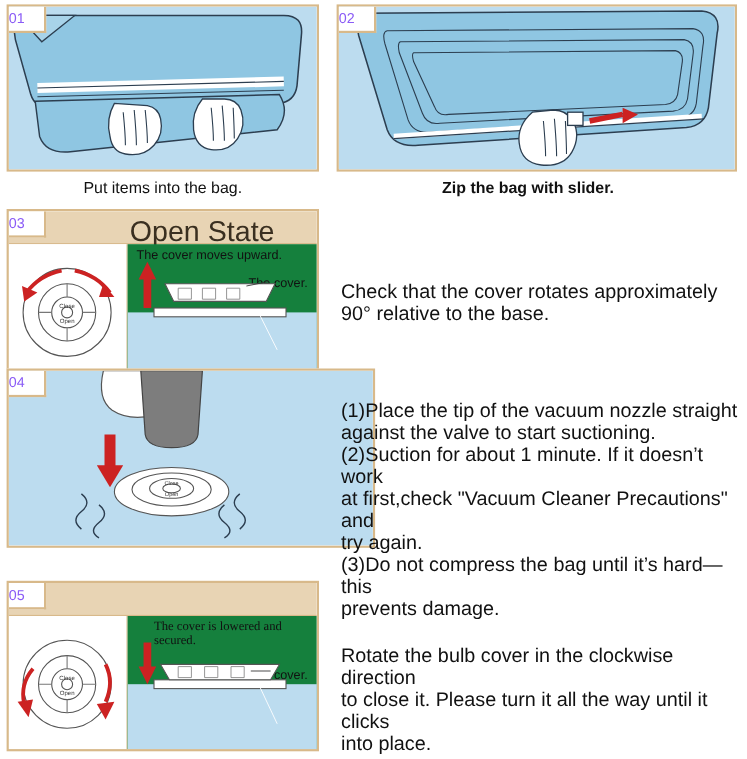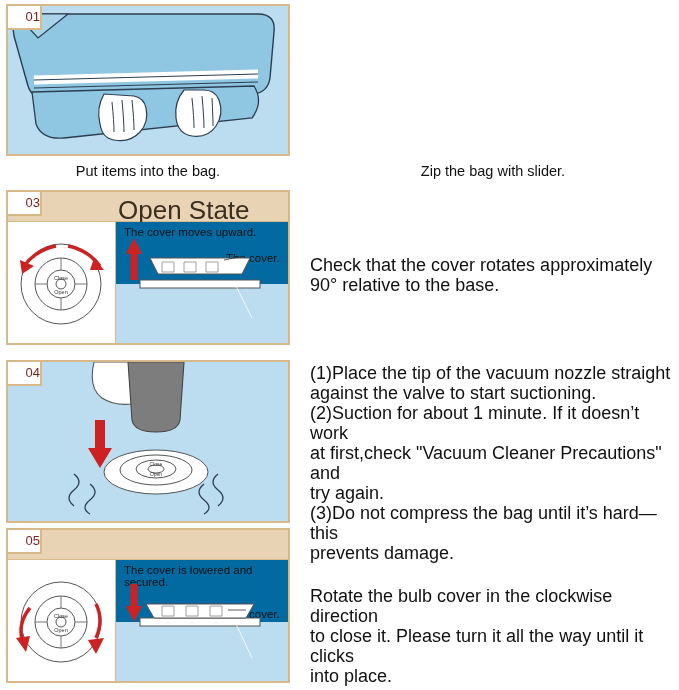--- a/index.html
+++ b/index.html
@@ -25,22 +25,22 @@
   }
   .stepnum {
     position: absolute;
     left: 0; top: 0;
     width: 34px; height: 24px;
     border-right: 2px solid #d8b98a;
     border-bottom: 2px solid #d8b98a;
     background: #ffffff;
     font-size: 13px;
     line-height: 22px;
-    text-align: right;
-    color: #7f1d1d;
+    text-align: left;
+    color: #8b5cf6;
     z-index: 6;
   }
   .caption {
     position: absolute;
     font-size: 14.5px;
     line-height: 19px;
     color: #111;
     text-align: center;
   }
   .caption-big {
@@ -70,21 +70,21 @@
   }
   .state-left {
     position: absolute;
     left: 0; top: 30px; bottom: 0; width: 108px;
     border-right: 1px solid #d8b98a;
     background: #fff;
   }
   .state-right {
     position: absolute;
     left: 108px; right: 0; top: 30px; bottom: 0;
-    background: #0369a1;
+    background: #15803d;
   }
   .note {
     position: absolute;
     font-size: 11.5px;
     color: #111;
   }
 
   svg { display: block; }
   .lbl { font-family: "Liberation Sans", sans-serif; }
 </style>
@@ -115,21 +115,49 @@
         <path d="M176 84 q-10 12 -8 28 q2 16 16 18 q16 2 24 -10 q8 -12 3 -26 q-4 -10 -15 -10 z" fill="#ffffff" stroke="#2c3e50" stroke-width="1.2"></path>
         <path d="M184 92 q2 20 2 30" stroke="#2c3e50" stroke-width="1" fill="none"></path>
         <path d="M194 90 q2 22 2 32" stroke="#2c3e50" stroke-width="1" fill="none"></path>
         <path d="M204 92 q1 20 1 28" stroke="#2c3e50" stroke-width="1" fill="none"></path>
       </svg>
     </div>
     <div class="stepnum">01</div>
   </div>
   <div class="caption" style="left:8px; top:162px; width:280px;">Put items into the bag.</div>
 
-  <div class="caption" style="left:323px; top:162px; width:340px;">Zip the bag with slider.</div>
+  <div class="panel" style="left:306px; top:4px; width:364px; height:152px;">
+    <div class="blue" style="position:absolute; inset:0;">
+      <svg width="360" height="148" viewBox="0 0 360 148">
+
+        <path d="M20 6 L330 4 Q348 6 344 24 L336 92 Q333 108 316 110 L72 126 Q50 128 44 112 L18 26 Q14 8 20 6 Z" fill="#8fc6e2" stroke="#2c3e50" stroke-width="1.4"></path>
+
+        <path d="M44 22 L322 20 Q334 22 331 36 L325 88 Q323 100 310 101 L84 114 Q68 116 63 103 L42 34 Q39 23 44 22 Z" fill="none" stroke="#2c3e50" stroke-width="1"></path>
+        <path d="M56 32 L314 30 Q324 32 322 44 L317 84 Q315 94 304 95 L92 106 Q80 108 76 97 L55 42 Q53 33 56 32 Z" fill="none" stroke="#2c3e50" stroke-width="1"></path>
+        <path d="M68 42 L306 40 Q314 42 312 52 L308 80 Q306 88 297 89 L100 98 Q90 100 87 91 L68 50 Q66 43 68 42 Z" fill="none" stroke="#2c3e50" stroke-width="1"></path>
+
+        <path d="M50 118 L330 100" stroke="#ffffff" stroke-width="5" fill="none"></path>
+        <path d="M50 120 L332 102" stroke="#2c3e50" stroke-width="1.1" fill="none"></path>
+
+        <path d="M176 96 q-14 12 -12 28 q2 18 20 20 q20 2 28 -12 q8 -14 1 -28 q-6 -10 -18 -10 z" fill="#ffffff" stroke="#2c3e50" stroke-width="1.2"></path>
+        <path d="M186 104 q2 22 2 32" stroke="#2c3e50" stroke-width="1" fill="none"></path>
+        <path d="M196 102 q2 24 2 34" stroke="#2c3e50" stroke-width="1" fill="none"></path>
+        <path d="M206 104 q1 22 1 30" stroke="#2c3e50" stroke-width="1" fill="none"></path>
+
+        <rect x="208" y="96" width="14" height="12" fill="#ffffff" stroke="#2c3e50" stroke-width="1.2"></rect>
+
+        <g>
+          <path d="M228 104 L258 98" stroke="#cc2222" stroke-width="5" fill="none"></path>
+          <path d="M258 92 L272 98 L258 106 Z" fill="#cc2222"></path>
+        </g>
+      </svg>
+    </div>
+    <div class="stepnum">02</div>
+  </div>
+  <div class="caption" style="left:310px; top:162px; width:340px;font-weight:bold;">Zip the bag with slider.</div>
 
   <div class="panel" style="left:6px; top:190px; width:284px; height:155px;">
     <div class="state-header"></div>
     <div class="state-title">Open State</div>
 
     <div class="state-left">
       <svg width="106" height="120" viewBox="0 0 106 120">
         <circle cx="53" cy="62" r="40" fill="#ffffff" stroke="#555" stroke-width="1"></circle>
         <circle cx="53" cy="62" r="26" fill="#ffffff" stroke="#555" stroke-width="1"></circle>
         <circle cx="53" cy="62" r="14" fill="#ffffff" stroke="#555" stroke-width="1"></circle>
@@ -166,21 +194,21 @@
         <path d="M108 38 L128 34" stroke="#333" stroke-width="0.8" fill="none"></path>
         <path d="M120 64 L136 96" stroke="#fff" stroke-width="0.8" fill="none"></path>
       </svg>
     </div>
 
     <div class="stepnum">03</div>
   </div>
   <div class="caption-big" style="left:310px; top:255px; width:360px;">Check that the cover rotates approximately
 90° relative to the base.</div>
 
-  <div class="panel" style="left:6px; top:360px; width:284px; height:163px;">
+  <div class="panel" style="left:6px; top:335px; width:335px; height:163px;">
     <div class="blue" style="position:absolute; inset:0;">
       <svg width="280" height="159" viewBox="0 0 280 159">
 
         <path d="M86 0 q-6 26 8 36 q12 8 30 6 q22 -2 34 -14 q10 -10 6 -28 z" fill="#ffffff" stroke="#555" stroke-width="1.1"></path>
 
         <path d="M120 0 L176 0 L172 58 Q170 70 148 70 Q126 70 124 58 Z" fill="#7d7d7d" stroke="#444" stroke-width="1.1"></path>
 
         <ellipse cx="148" cy="110" rx="52" ry="22" fill="#ffffff" stroke="#555" stroke-width="1"></ellipse>
         <ellipse cx="148" cy="108" rx="36" ry="15" fill="#ffffff" stroke="#555" stroke-width="1"></ellipse>
         <ellipse cx="148" cy="107" rx="20" ry="9" fill="#ffffff" stroke="#555" stroke-width="1"></ellipse>
@@ -220,21 +248,21 @@
         <text class="lbl" x="53" y="58" font-size="5.5" text-anchor="middle" fill="#333">Close</text>
         <text class="lbl" x="53" y="72" font-size="5.5" text-anchor="middle" fill="#333">Open</text>
         <path d="M14 80 q-4 -18 8 -32" stroke="#cc2222" stroke-width="3.5" fill="none"></path>
         <path d="M8 78 L18 92 L22 76 Z" fill="#cc2222"></path>
         <path d="M88 44 q8 16 0 34" stroke="#cc2222" stroke-width="3.5" fill="none"></path>
         <path d="M80 80 L88 94 L96 78 Z" fill="#cc2222"></path>
       </svg>
     </div>
 
     <div class="state-right">
-      <div class="note" style="left:8px; top:4px; white-space:pre-line;">The cover is lowered and
+      <div class="note" style="left:24px; top:4px; white-space:pre-line;font-family:Liberation Serif, serif;">The cover is lowered and
 secured.</div>
       <div class="note" style="left:110px; top:48px;">The cover.</div>
       <div class="note" style="left:114px; top:94px; color:#fff;">The base.</div>
       <svg width="174" height="122" viewBox="0 0 174 122" style="position:absolute; left:0; top:0;">
         <rect x="0" y="62" width="174" height="60" fill="#bcdcef"></rect>
         <rect x="24" y="58" width="120" height="8" fill="#ffffff" stroke="#555" stroke-width="1"></rect>
 
         <path d="M30 44 L138 44 L130 58 L38 58 Z" fill="#ffffff" stroke="#555" stroke-width="1"></path>
         <path d="M46 46 L58 46 L58 56 L46 56 Z" fill="none" stroke="#888" stroke-width="0.8"></path>
         <path d="M70 46 L82 46 L82 56 L70 56 Z" fill="none" stroke="#888" stroke-width="0.8"></path>

